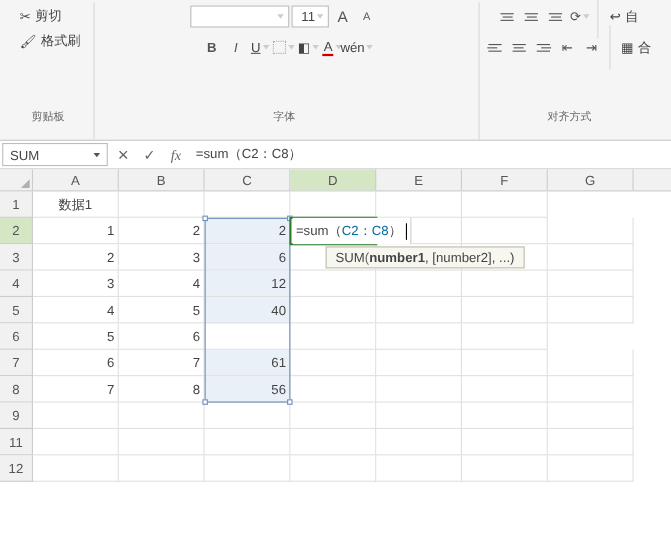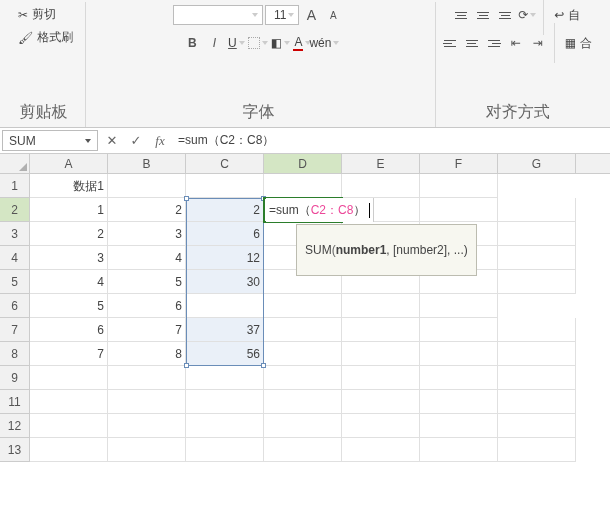--- a/index.html
+++ b/index.html
@@ -2,21 +2,21 @@
 <html><head>
 <meta charset="utf-8">
 <style>
 *{box-sizing:border-box;margin:0;padding:0;font-family:"Microsoft YaHei","SimSun",Arial,sans-serif;font-size:12px;color:#444}
 body{background:#fff;width:610px;height:507px;overflow:hidden;position:relative}
 
 
 .ribbon{background:#f5f5f5;border-bottom:1px solid #c8c8c8;height:128px;padding:2px 6px 0 6px;display:flex;position:relative}
 .group{display:flex;flex-direction:column;align-items:center;border-right:1px solid #d8d8d8;padding:2px 8px 0 4px;height:100%}
 .group:last-child{border-right:none}
-.group-label{color:#666;font-size:16px;margin-top:auto;margin-bottom:4px}
+.group-label{color:#666;font-size:10px;margin-top:auto;margin-bottom:14px}
 .btn{display:flex;align-items:center;gap:4px;padding:2px 4px;color:#444;white-space:nowrap}
 .big-btn{display:flex;flex-direction:column;align-items:center;padding:2px 4px}
 .ic{display:inline-flex;align-items:center;justify-content:center}
 .row{display:flex;gap:2px;align-items:center}
 .paste-ic{width:28px;height:30px;border:1px solid #c8a050;background:linear-gradient(#fff4d6,#ffe9a8);border-radius:3px;position:relative}
 .paste-ic:before{content:"";position:absolute;top:-4px;left:7px;width:12px;height:6px;background:#bbb;border-radius:2px}
 .drop-tri{width:0;height:0;border-left:3px solid transparent;border-right:3px solid transparent;border-top:4px solid #555;display:inline-block;margin-left:2px}
 .sep-v{width:1px;background:#d8d8d8;height:80px;margin:0 4px}
 .font-box,.size-box{border:1px solid #bcbcbc;background:#fff;height:20px;display:flex;align-items:center;padding:0 4px}
 .font-box{width:90px}
@@ -49,37 +49,37 @@
 .ch{border-right:1px solid #ccc;text-align:center;line-height:20px;color:#555}
 .ch.A{width:78px}.ch.B{width:78px}.ch.C{width:78px}.ch.D{width:78px}.ch.E{width:78px}.ch.F{width:78px}.ch.G{width:78px}
 .ch.active{background:#d4e6c4}
 .rows{}
 .r{display:flex;height:24px}
 .rh{width:30px;background:#f1f1f1;border-right:1px solid #ccc;border-bottom:1px solid #ccc;text-align:center;line-height:24px;color:#555;flex-shrink:0}
 .rh.active{background:#d4e6c4}
 .cell{border-right:1px solid #e0e0e0;border-bottom:1px solid #e0e0e0;padding:0 3px;line-height:24px;overflow:hidden;white-space:nowrap}
 .cell.A{width:78px}.cell.B{width:78px}.cell.C{width:78px}.cell.D{width:78px}.cell.E{width:78px}.cell.F{width:78px}.cell.G{width:78px}
 .cell.num{text-align:right}
-.cell.txt{text-align:right}
+.cell.txt{text-align:center}
 .cell.selrange{background:#eaf0f8}
 
 
 .active-cell{position:absolute;border:2px solid #2b7d2b;background:#fff;z-index:5;pointer-events:none}
 
 
 .marquee{position:absolute;border:1px solid #6a8db8;z-index:3;pointer-events:none}
 .mh{position:absolute;width:5px;height:5px;background:#fff;border:1px solid #6a8db8}
 
 
 .inline-edit{position:absolute;z-index:6;background:#fff;color:#333;height:24px;line-height:24px;padding:0 3px;white-space:nowrap;border-right:1px solid #ccc}
-.inline-edit .ref{color:#ec4899}
+.inline-edit .ref{color:#0369a1}
 .cursor{display:inline-block;width:1px;height:15px;background:#000;vertical-align:middle;margin-left:4px}
 
 
-.tip{position:absolute;z-index:7;background:#f7f7f0;border:1px solid #bcbcb0;padding:18px 8px;color:#666;font-size:12px}
+.tip{position:absolute;z-index:7;background:#f7f7f0;border:1px solid #bcbcb0;padding:2px 8px;color:#666;font-size:12px}
 .tip b{color:#444}
 
 .dimmed{color:#bbb!important}
 .dimmed .drop-tri{border-top-color:#ccc}
 </style>
 </head>
 <body>
 
 <div class="ribbon">
   <div class="group">
@@ -252,40 +252,40 @@
         <div class="cell C num selrange">12</div>
         <div class="cell D num"></div>
         <div class="cell E num"></div>
         <div class="cell F num"></div>
         <div class="cell G num"></div>
       </div>
       <div class="r">
         <div class="rh">5</div>
         <div class="cell A num">4</div>
         <div class="cell B num">5</div>
-        <div class="cell C num selrange">30</div>
+        <div class="cell C num selrange">40</div>
         <div class="cell D num"></div>
         <div class="cell E num"></div>
         <div class="cell F num"></div>
         <div class="cell G num"></div>
       </div>
       <div class="r">
         <div class="rh">6</div>
         <div class="cell A num">5</div>
         <div class="cell B num">6</div>
         <div class="cell D num"></div>
         <div class="cell E num"></div>
         <div class="cell F num"></div>
         <div class="cell G num"></div>
       </div>
       <div class="r">
         <div class="rh">7</div>
         <div class="cell A num">6</div>
         <div class="cell B num">7</div>
-        <div class="cell C num selrange">37</div>
+        <div class="cell C num selrange">61</div>
         <div class="cell D num"></div>
         <div class="cell E num"></div>
         <div class="cell F num"></div>
         <div class="cell G num"></div>
       </div>
       <div class="r">
         <div class="rh">8</div>
         <div class="cell A num">7</div>
         <div class="cell B num">8</div>
         <div class="cell C num selrange">56</div>
@@ -309,30 +309,20 @@
         <div class="cell A num"></div>
         <div class="cell B num"></div>
         <div class="cell C num"></div>
         <div class="cell D num"></div>
         <div class="cell E num"></div>
         <div class="cell F num"></div>
         <div class="cell G num"></div>
       </div>
       <div class="r">
         <div class="rh">12</div>
-        <div class="cell A num"></div>
-        <div class="cell B num"></div>
-        <div class="cell C num"></div>
-        <div class="cell D num"></div>
-        <div class="cell E num"></div>
-        <div class="cell F num"></div>
-        <div class="cell G num"></div>
-      </div>
-      <div class="r">
-        <div class="rh">13</div>
         <div class="cell A num"></div>
         <div class="cell B num"></div>
         <div class="cell C num"></div>
         <div class="cell D num"></div>
         <div class="cell E num"></div>
         <div class="cell F num"></div>
         <div class="cell G num"></div>
       </div>
     </div>
 

